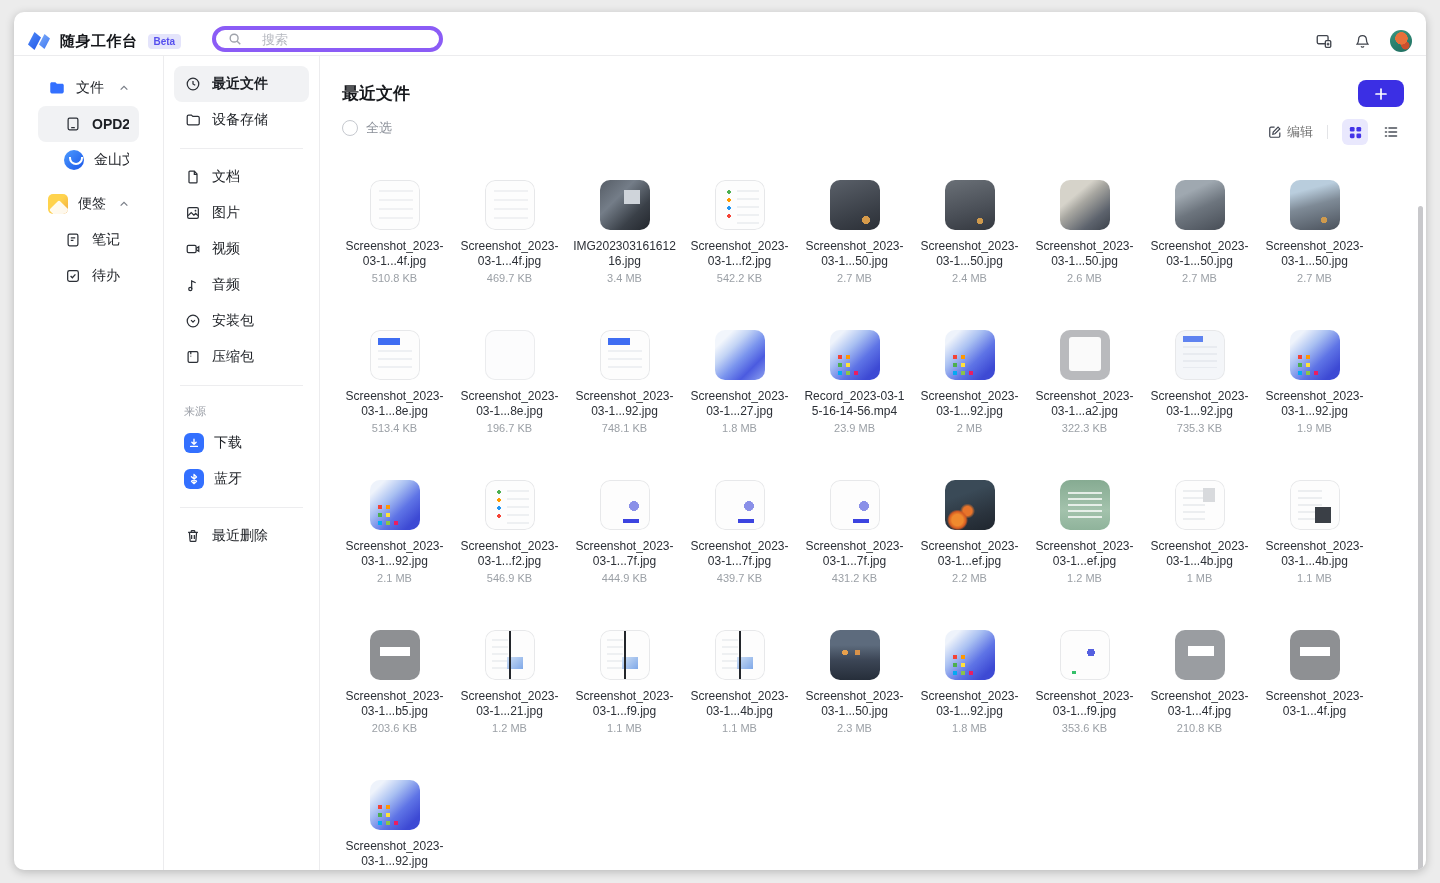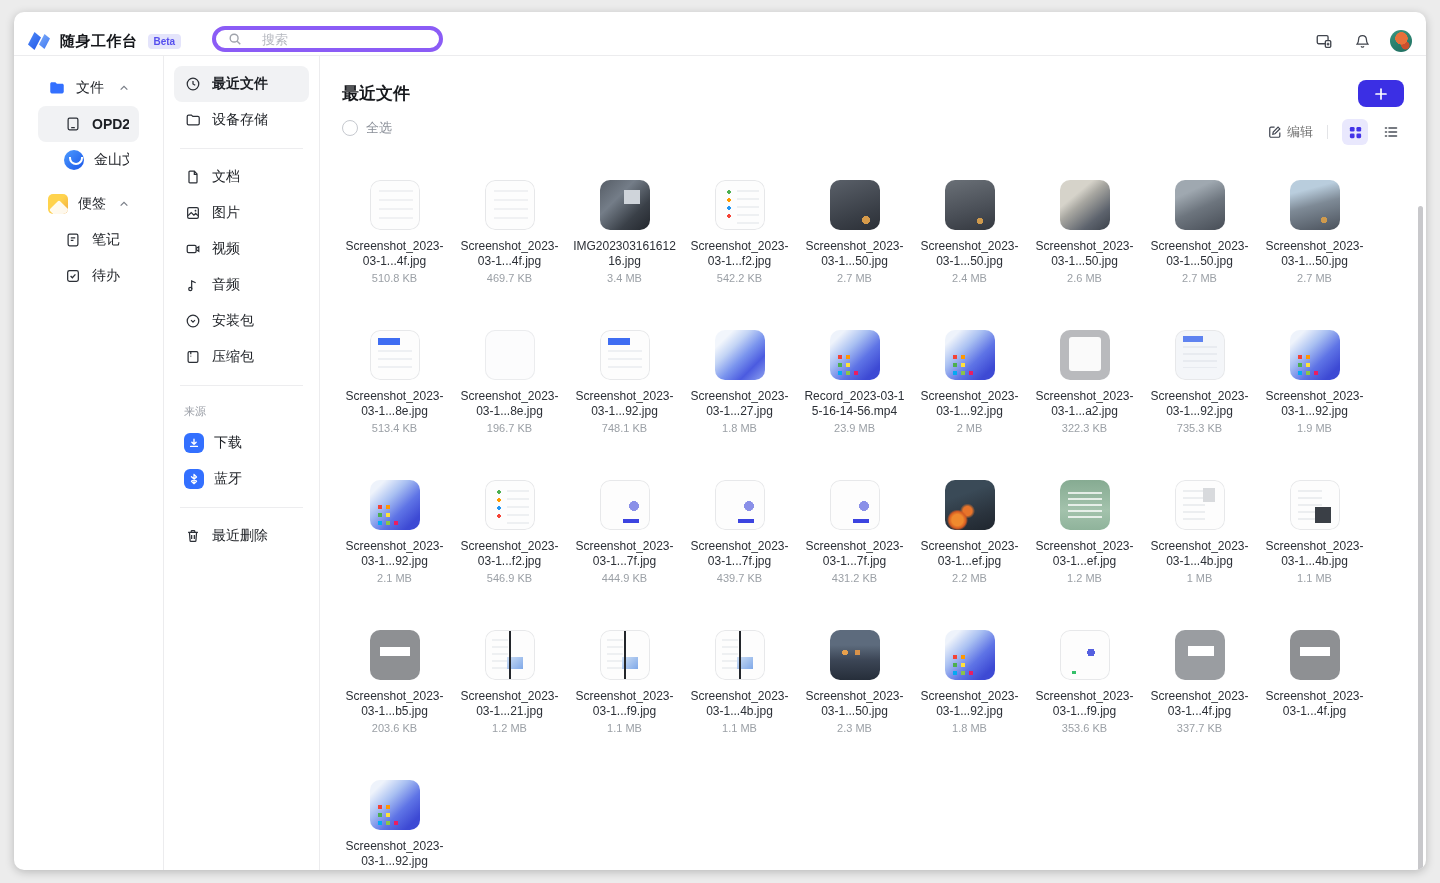--- a/index.html
+++ b/index.html
@@ -566,21 +566,21 @@
           <div class="cell">
             <div class="thumb t-white-illus-sm"></div>
             <div class="fname">Screenshot_2023-03-1...f9.jpg</div>
             <div class="fsize">353.6 KB</div>
           </div>
 
 
           <div class="cell">
             <div class="thumb t-gray-ui"></div>
             <div class="fname">Screenshot_2023-03-1...4f.jpg</div>
-            <div class="fsize">337.7 KB</div>
+            <div class="fsize">210.8 KB</div>
           </div>
 
           <div class="cell">
             <div class="thumb t-gray-dialog"></div>
             <div class="fname">Screenshot_2023-03-1...4f.jpg</div>
             <div class="fsize"></div>
           </div>
 
           <div class="cell">
             <div class="thumb t-desktop"></div>

